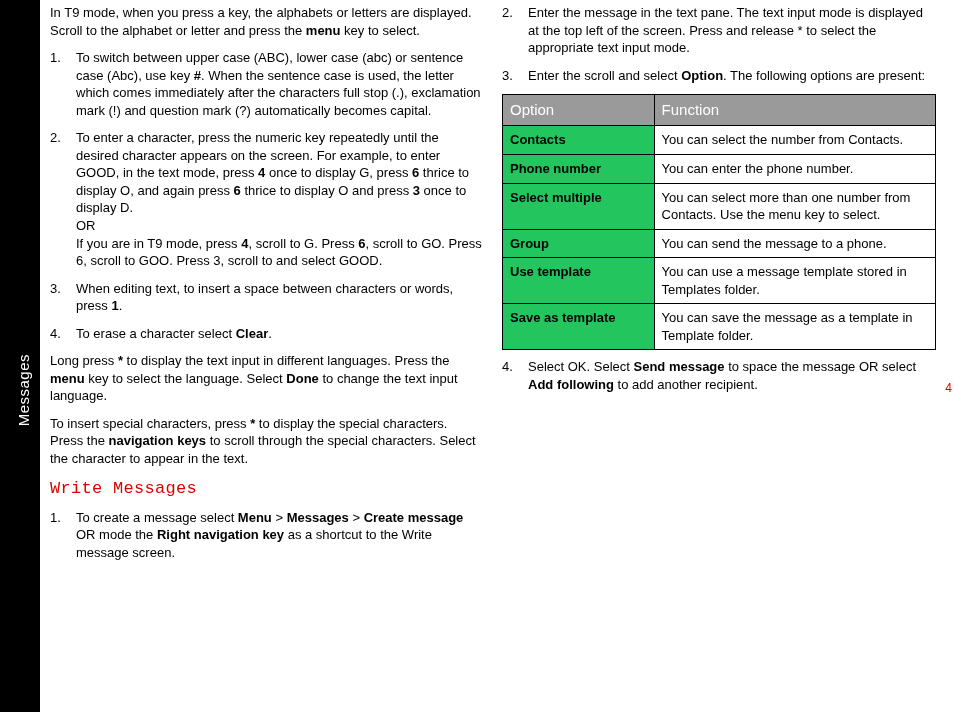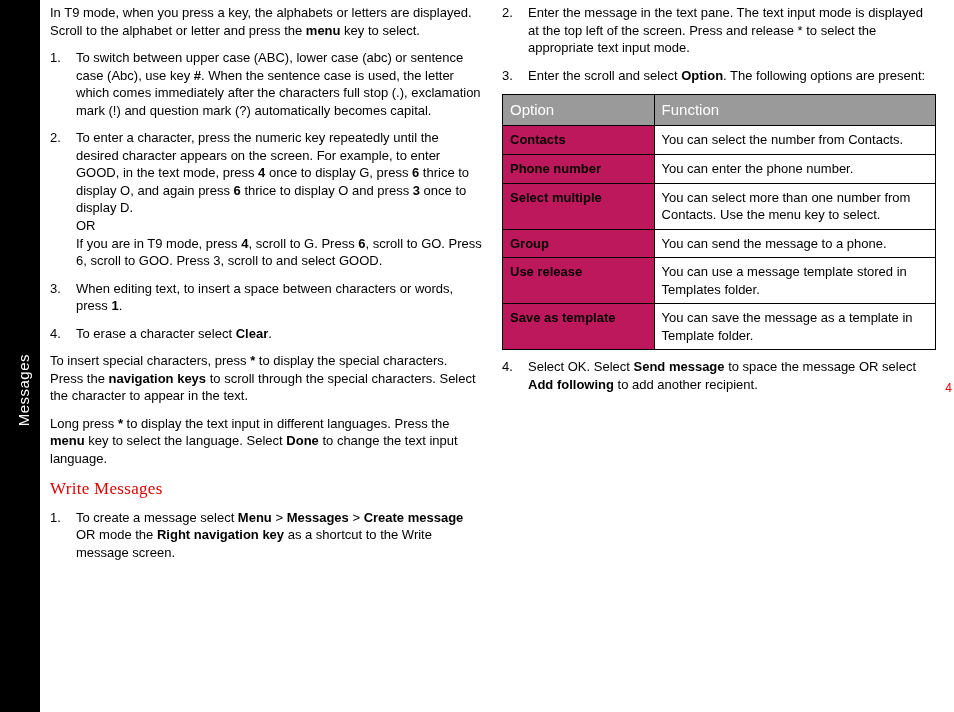--- a/index.html
+++ b/index.html
@@ -7,26 +7,26 @@
 .page { width: 954px; height: 712px; position: relative; display: flex; background: #fff; }
 .sidebar { width: 40px; background: #000; position: relative; flex-shrink: 0; }
 .sidebar-text { color: #fff; font-family: "Arial Narrow", Arial, sans-serif; font-size: 15px; letter-spacing: 0.5px; transform: rotate(-90deg); transform-origin: center; position: absolute; left: -12px; top: 380px; white-space: nowrap; }
 .content { flex: 1; display: flex; gap: 18px; padding: 4px 18px 8px 10px; position: relative; }
 .col { flex: 1; min-width: 0; }
 .para { margin-bottom: 10px; }
 .ol { list-style: none; }
 .ol li { display: flex; margin-bottom: 10px; }
 .ol li .num { width: 26px; flex-shrink: 0; }
 .ol li .body { flex: 1; }
-.sec-title { color: #d00; font-family: Liberation Serif, serif; font-size: 17px; font-weight: normal; margin: 10px 0 8px; letter-spacing: 0.3px; }
+.sec-title { color: #d00; font-family: Liberation Mono, monospace; font-size: 17px; font-weight: normal; margin: 10px 0 8px; letter-spacing: 0.3px; }
 b { font-weight: bold; }
 table { width: 100%; border-collapse: collapse; margin: 6px 0 8px; }
 table th, table td { border: 1px solid #000; padding: 5px 7px; text-align: left; vertical-align: top; font-size: 13px; }
 table th { background: #9a9a9a; color: #fff; font-weight: normal; font-size: 15px; }
-table td.opt { font-weight: bold; background: #be185d; width: 35%; }
+table td.opt { font-weight: bold; background: #22c55e; width: 35%; }
 .pagenum { position: absolute; right: 2px; top: 380px; color: #d00; font-size: 12px; }
 </style>
 </head>
 <body>
 
 <div class="page">
   <div class="sidebar">
     <div class="sidebar-text">Messages</div>
   </div>
 
@@ -46,23 +46,23 @@
         <li>
             <span class="num">3.</span>
             <span class="body"><span>When editing text, to insert a space between characters or words, press </span><b>1</b><span>.</span></span>
           </li>
         <li>
             <span class="num">4.</span>
             <span class="body"><span>To erase a character select </span><b>Clear</b><span>.</span></span>
           </li>
       </ol>
 
+      <p class="para"><span>Long press </span><b>*</b><span> to display the text input in different languages. Press the </span><b>menu</b><span> key to select the language. Select </span><b>Done</b><span> to change the text input language.</span></p>
+
       <p class="para"><span>To insert special characters, press </span><b>*</b><span> to display the special characters. Press the </span><b>navigation keys</b><span> to scroll through the special characters. Select the character to appear in the text.</span></p>
-
-      <p class="para"><span>Long press </span><b>*</b><span> to display the text input in different languages. Press the </span><b>menu</b><span> key to select the language. Select </span><b>Done</b><span> to change the text input language.</span></p>
 
       <h3 class="sec-title">Write Messages</h3>
 
       <ol class="ol">
         <li>
             <span class="num">1.</span>
             <span class="body"><span>To create a message select </span><b>Menu</b><span> &gt; </span><b>Messages</b><span> &gt; </span><b>Create message</b><span> OR mode the </span><b>Right navigation key</b><span> as a shortcut to the Write message screen.</span></span>
           </li>
       </ol>
     </div>
@@ -97,21 +97,21 @@
             </tr>
             <tr>
               <td class="opt">Select multiple</td>
               <td>You can select more than one number from Contacts. Use the menu key to select.</td>
             </tr>
             <tr>
               <td class="opt">Group</td>
               <td>You can send the message to a phone.</td>
             </tr>
             <tr>
-              <td class="opt">Use release</td>
+              <td class="opt">Use template</td>
               <td>You can use a message template stored in Templates folder.</td>
             </tr>
             <tr>
               <td class="opt">Save as template</td>
               <td>You can save the message as a template in Template folder.</td>
             </tr>
           </tbody>
       </table>
 
       <ol class="ol">

